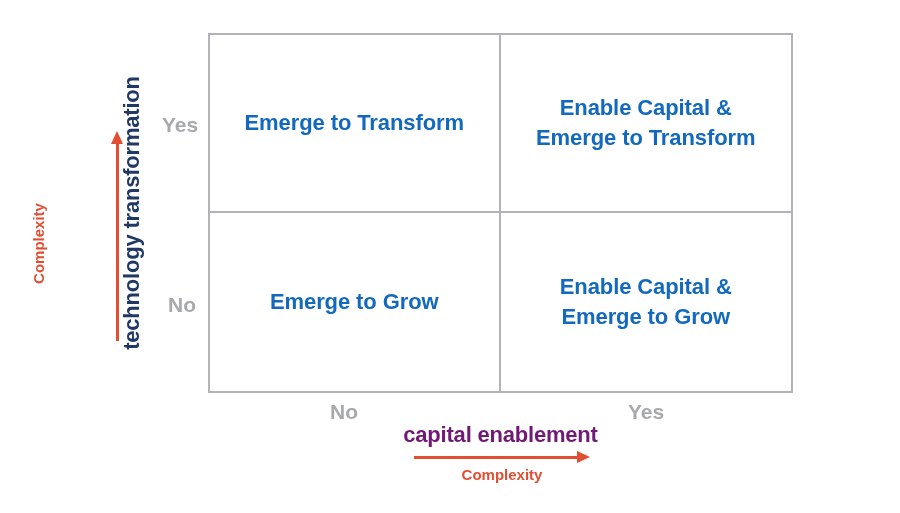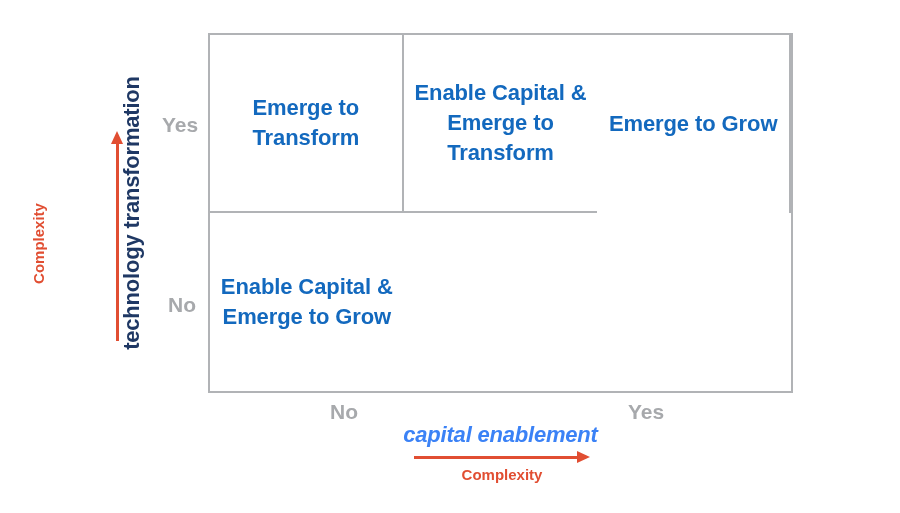--- a/index.html
+++ b/index.html
@@ -24,21 +24,21 @@
   
   .matrix {
     position: absolute;
     left: 208px;
     top: 33px;
     width: 585px;
     height: 360px;
     border: 2px solid #b1b3b6;
     box-sizing: border-box;
     display: grid;
-    grid-template-columns: 1fr 1fr 1fr;
+    grid-template-columns: 1fr 1fr;
     grid-template-rows: 1fr 1fr;
   }
   .cell {
     display: flex;
     align-items: center;
     justify-content: center;
     text-align: center;
     box-sizing: border-box;
     color: #1369be;
     font-weight: bold;
@@ -79,26 +79,25 @@
     font-weight: bold;
     letter-spacing: -0.2px;
     white-space: nowrap;
   }
   .axis-title-x {
     position: absolute;
     left: 208px;
     top: 422px;
     width: 585px;
     text-align: center;
-    color: #3b82f6;
+    color: #701a75;
     font-size: 22px;
     font-weight: bold;
     letter-spacing: -0.2px;
     white-space: nowrap;
-    font-style: italic;
   }
 
   
   .arrow-v-wrap {
     position: absolute;
     left: 111px;
     top: 131px;
     width: 14px;
     height: 210px;
   }

